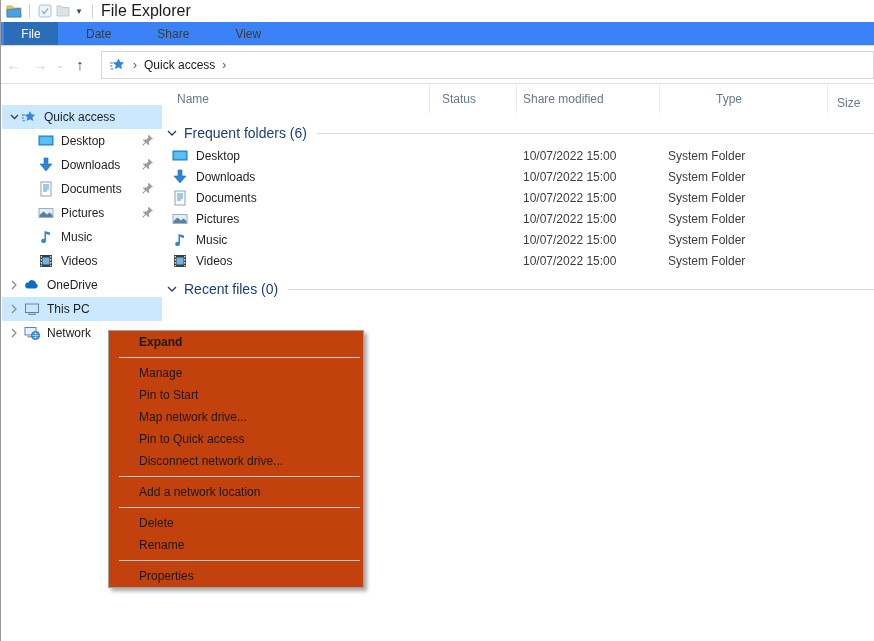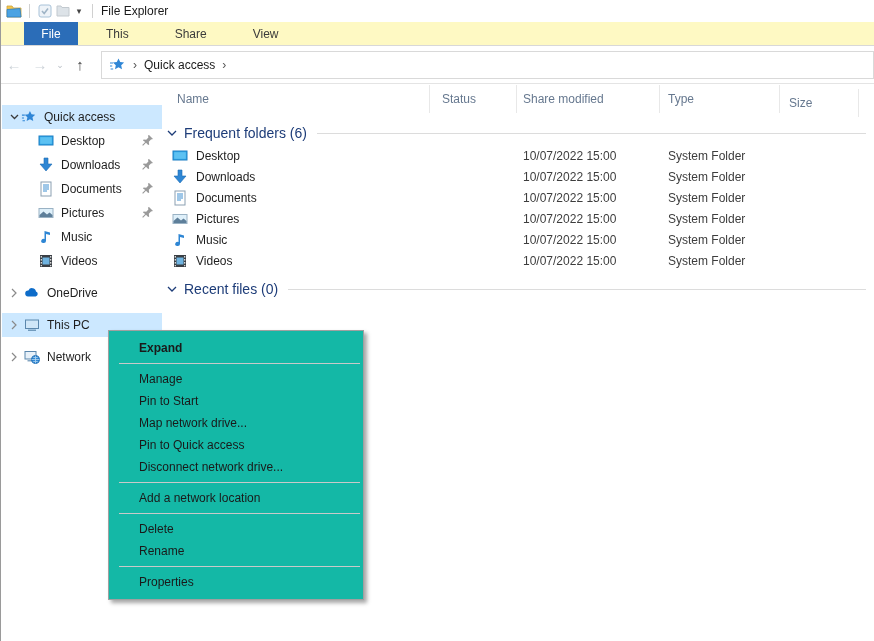--- a/index.html
+++ b/index.html
@@ -6,24 +6,24 @@
   html,body { background:#fff; }
   body { font-family:"Liberation Sans", sans-serif; font-size:12px; color:#1e1e1e; }
   .window { position:relative; width:874px; height:641px; background:#fff; overflow:hidden;
             border-left:1px solid #9a9a9a; }
 
   
   .titlebar { height:22px; display:flex; align-items:center; padding-left:4px; background:#fff; }
   .titlebar .vsep { width:1px; height:14px; background:#d0d0d0; margin:0 6px; }
   .qat-btn { width:18px; height:18px; display:flex; align-items:center; justify-content:center; }
   .qat-caret { color:#444; font-size:9px; width:14px; text-align:center; }
-  .title-text { color:#1a1a1a; font-size:12px; margin-left:2px; }
-
-  
-  .tabs { height:24px; display:flex; align-items:stretch; border-bottom:1px solid #d8d8d8; background:#fef9c3;padding-left:20px; }
+  .title-text { color:#1a1a1a; font-size:16px; margin-left:2px; }
+
+  
+  .tabs { height:24px; display:flex; align-items:stretch; border-bottom:1px solid #d8d8d8; background:#3b82f6; }
   .tab { display:flex; align-items:center; justify-content:center; padding:0 18px; color:#3b3b3b; cursor:default; }
   .tab.file { background:#2b6db8; color:#fff; width:54px; padding:0; margin-left:3px; }
   .tab + .tab { margin-left:10px; }
 
   
   .navbar { height:38px; display:flex; align-items:center; border-bottom:1px solid #e4e4e4; background:#fff; }
   .nav-btn { width:26px; text-align:center; font-size:15px; }
   .nav-btn.disabled { color:#ccd2d8; }
   .nav-btn.enabled { color:#4a4a4a; }
   .nav-caret { width:14px; text-align:center; color:#b9bfc6; font-size:9px; }
@@ -38,48 +38,48 @@
   
   .sidebar { width:160px; padding-top:20px; flex:none; }
   .side-row { height:24px; display:flex; align-items:center; position:relative; }
   .side-row.selected { background:#cce8ff; }
   .side-chev { width:14px; margin-left:5px; display:flex; justify-content:center; }
   .side-icon { width:16px; height:16px; margin-right:7px; flex:none; }
   .side-row.root .side-icon { margin-left:3px; }
   .side-row.child { padding-left:36px; }
   .side-label { white-space:nowrap; }
   .pin { position:absolute; right:8px; top:5px; width:13px; height:13px; }
-  .side-row.root { margin-top:8px; }
+  .side-row.root { }
 
   
   .content { flex:1; position:relative; }
   .col-headers { height:28px; display:flex; align-items:center; color:#66788f; }
   .col { height:100%; display:flex; align-items:center; padding-left:7px; border-right:1px solid #e8e8e8; }
   .col.name { width:268px; padding-left:15px; }
   .col.status { width:87px; padding-left:12px; }
   .col.date { width:143px; padding-left:6px; }
-  .col.type { width:120px; padding-left:8px; }
+  .col.type { width:120px; padding-left:8px;margin-left:48px; }
   .col.size { width:79px; padding-left:9px;margin-top:8px; }
 
   .group-header { display:flex; align-items:center; margin:12px 8px 4px 5px; color:#1d3c78; font-size:14px; }
   .group-header .gchev { margin-right:7px; display:flex; }
   .group-header .gline { flex:1; border-top:1px solid #dcdcdc; margin-left:10px; }
   .group-header.recent { margin-top:10px; }
 
   .file-row { height:21px; display:flex; align-items:center; }
   .fcell-name { width:268px; display:flex; align-items:center; padding-left:10px; }
   .fcell-name .ficon { width:16px; height:16px; margin-right:8px; flex:none; }
   .fcell-status { width:87px; padding-left:12px; }
   .fcell-date { width:143px; padding-left:6px; color:#3d3d3d; }
   .fcell-type { width:120px; padding-left:8px; color:#3d3d3d; }
   .fcell-size { width:79px; padding-left:9px; color:#3d3d3d; }
 
   
-  .context-menu { position:absolute; left:107px; top:330px; width:256px; background:#14b8a6;
-                  border:1px solid #a0a0a0; box-shadow:3px 3px 4px rgba(0,0,0,0.35); padding:6px 0; z-index:10; }
+  .context-menu { position:absolute; left:107px; top:330px; width:256px; background:#c2410c;
+                  border:1px solid #a0a0a0; box-shadow:3px 3px 4px rgba(0,0,0,0.35); padding:0 0; z-index:10; }
   .menu-item { height:22px; line-height:22px; padding-left:30px; color:#1a1a1a; white-space:nowrap; }
   .menu-item.bold { font-weight:bold; }
   .menu-sep { border-top:1px solid #c9c9c9; margin:4px 3px 4px 10px; }
 
   svg { display:block; }
 </style>
 </head>
 <body>
 
 <div class="window">
@@ -103,21 +103,21 @@
         <path d="M1 1 h4 l1 1.5 H13 v8.5 H1 z" fill="#dde3e8" stroke="#c2c9cf"></path>
       </svg>
     </span>
     <span class="qat-caret">▾</span>
     <span class="vsep"></span>
     <span class="title-text">File Explorer</span>
   </div>
 
   <div class="tabs">
     <div class="tab file">File</div>
-    <div class="tab">This</div>
+    <div class="tab">Date</div>
     <div class="tab">Share</div>
     <div class="tab">View</div>
   </div>
 
   <div class="navbar">
     <span class="nav-btn disabled">←</span>
     <span class="nav-btn disabled">→</span>
     <span class="nav-caret">⌄</span>
     <span class="nav-btn enabled">↑</span>
     <div class="addressbar">

